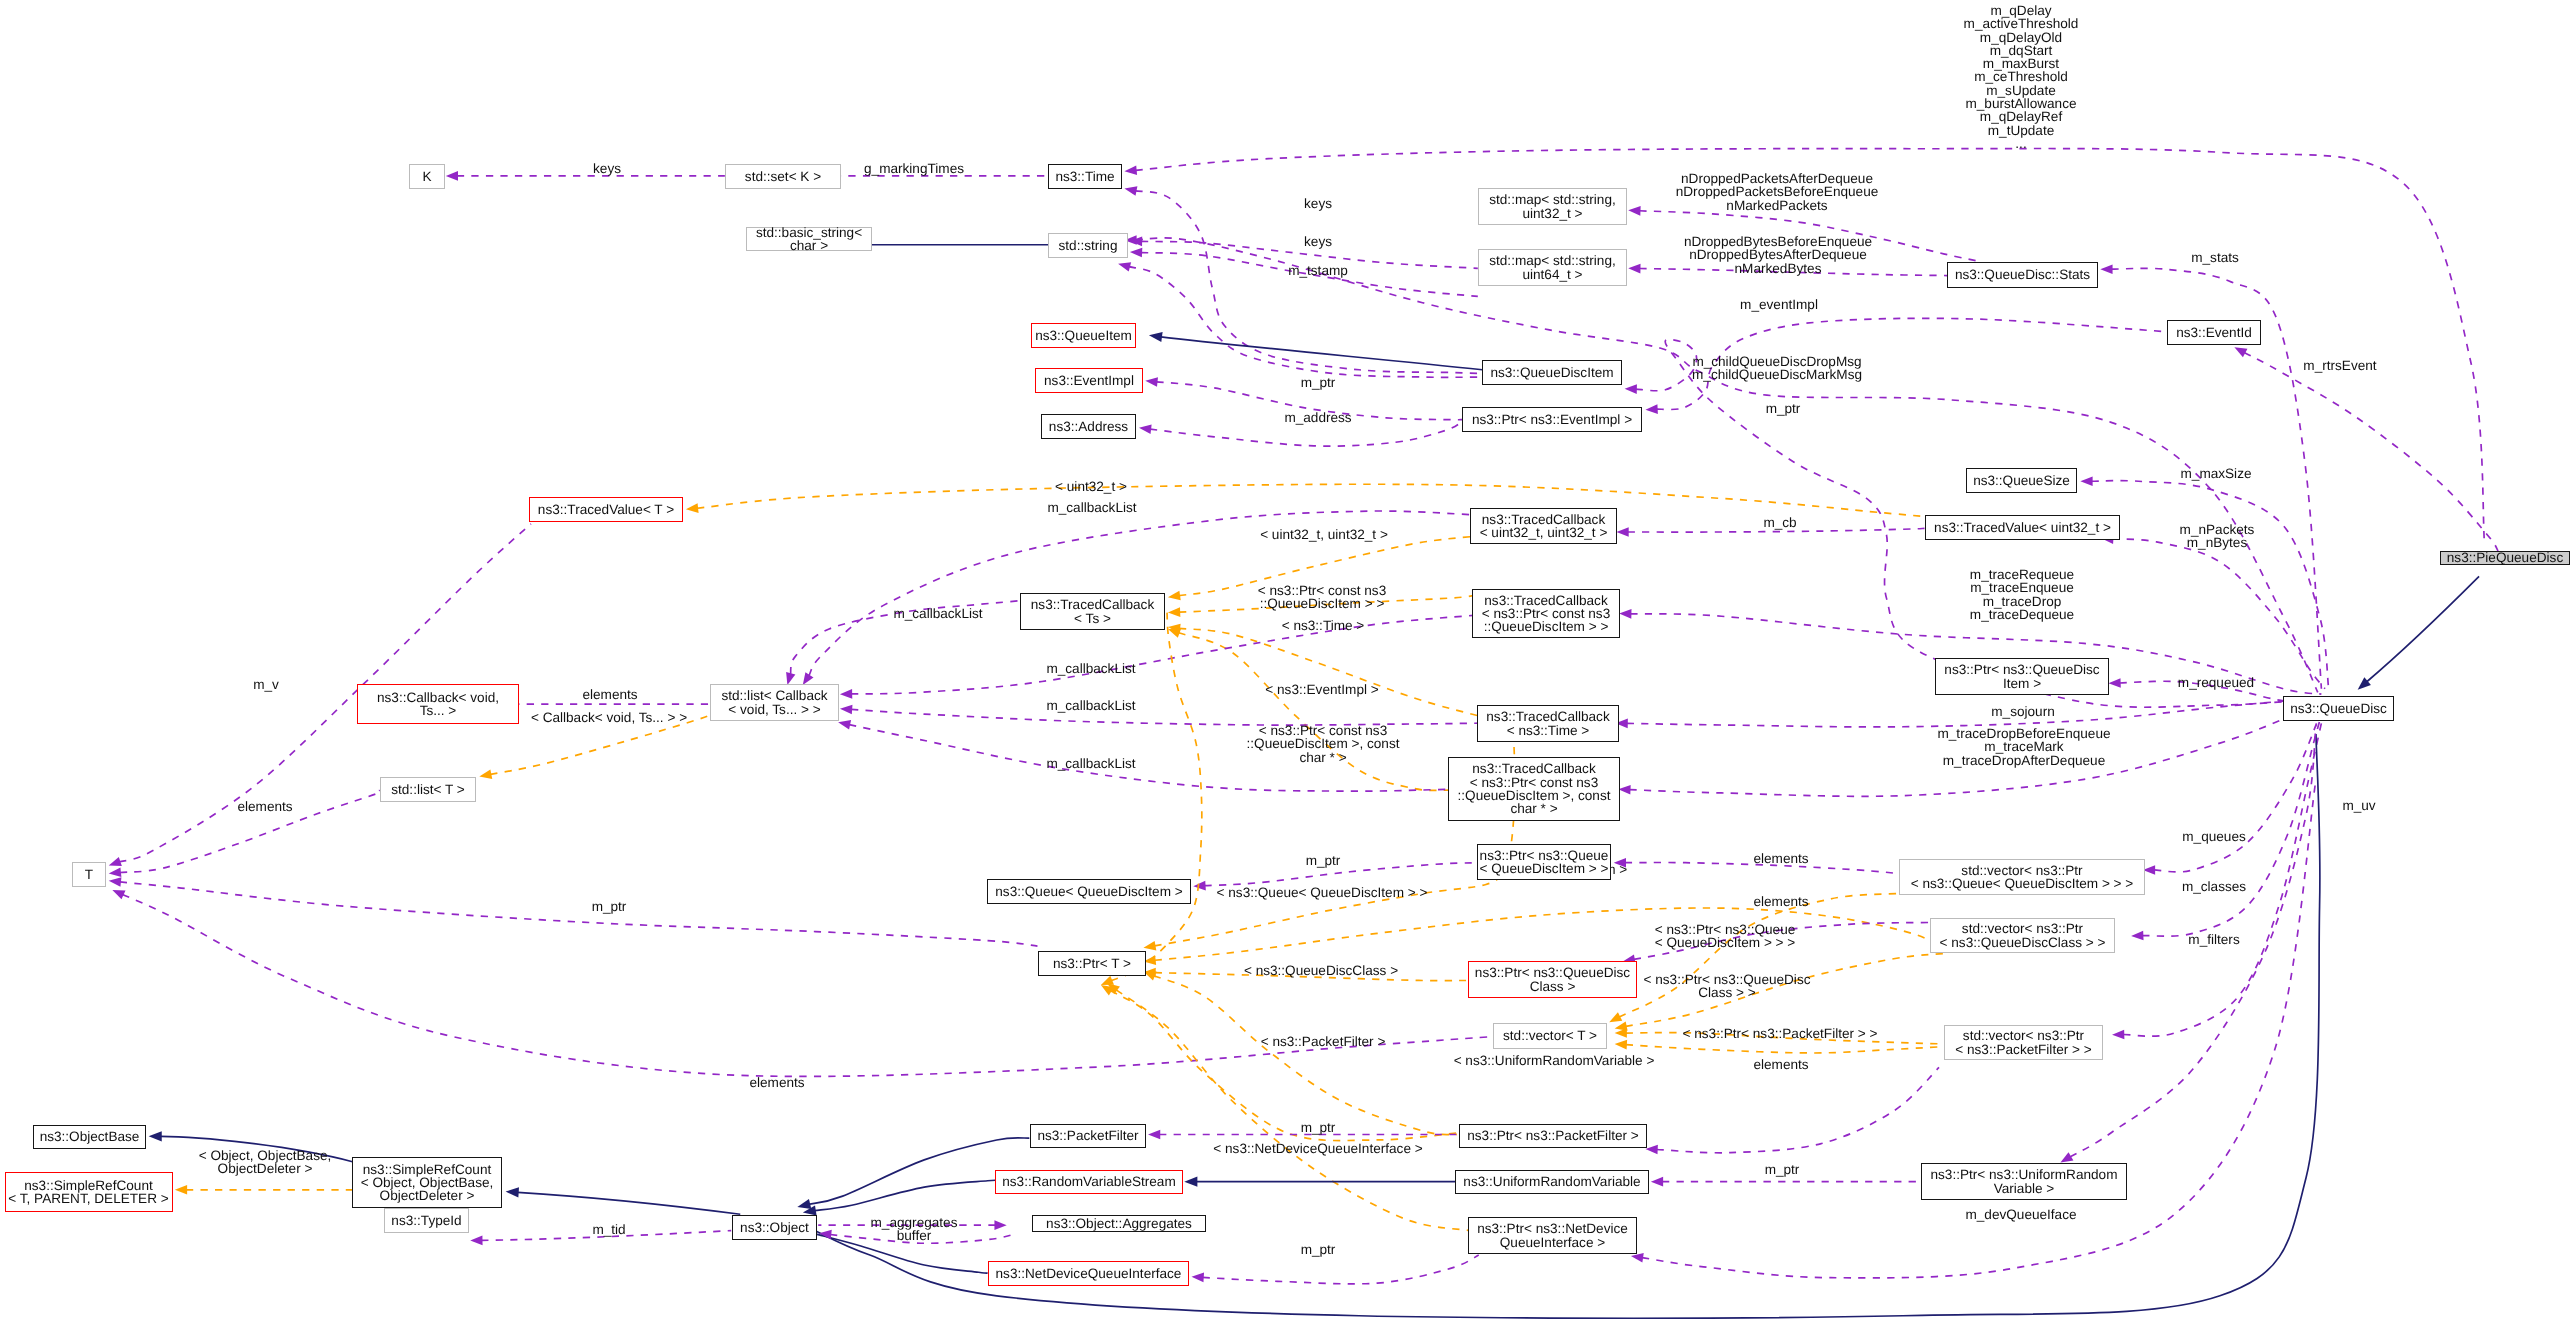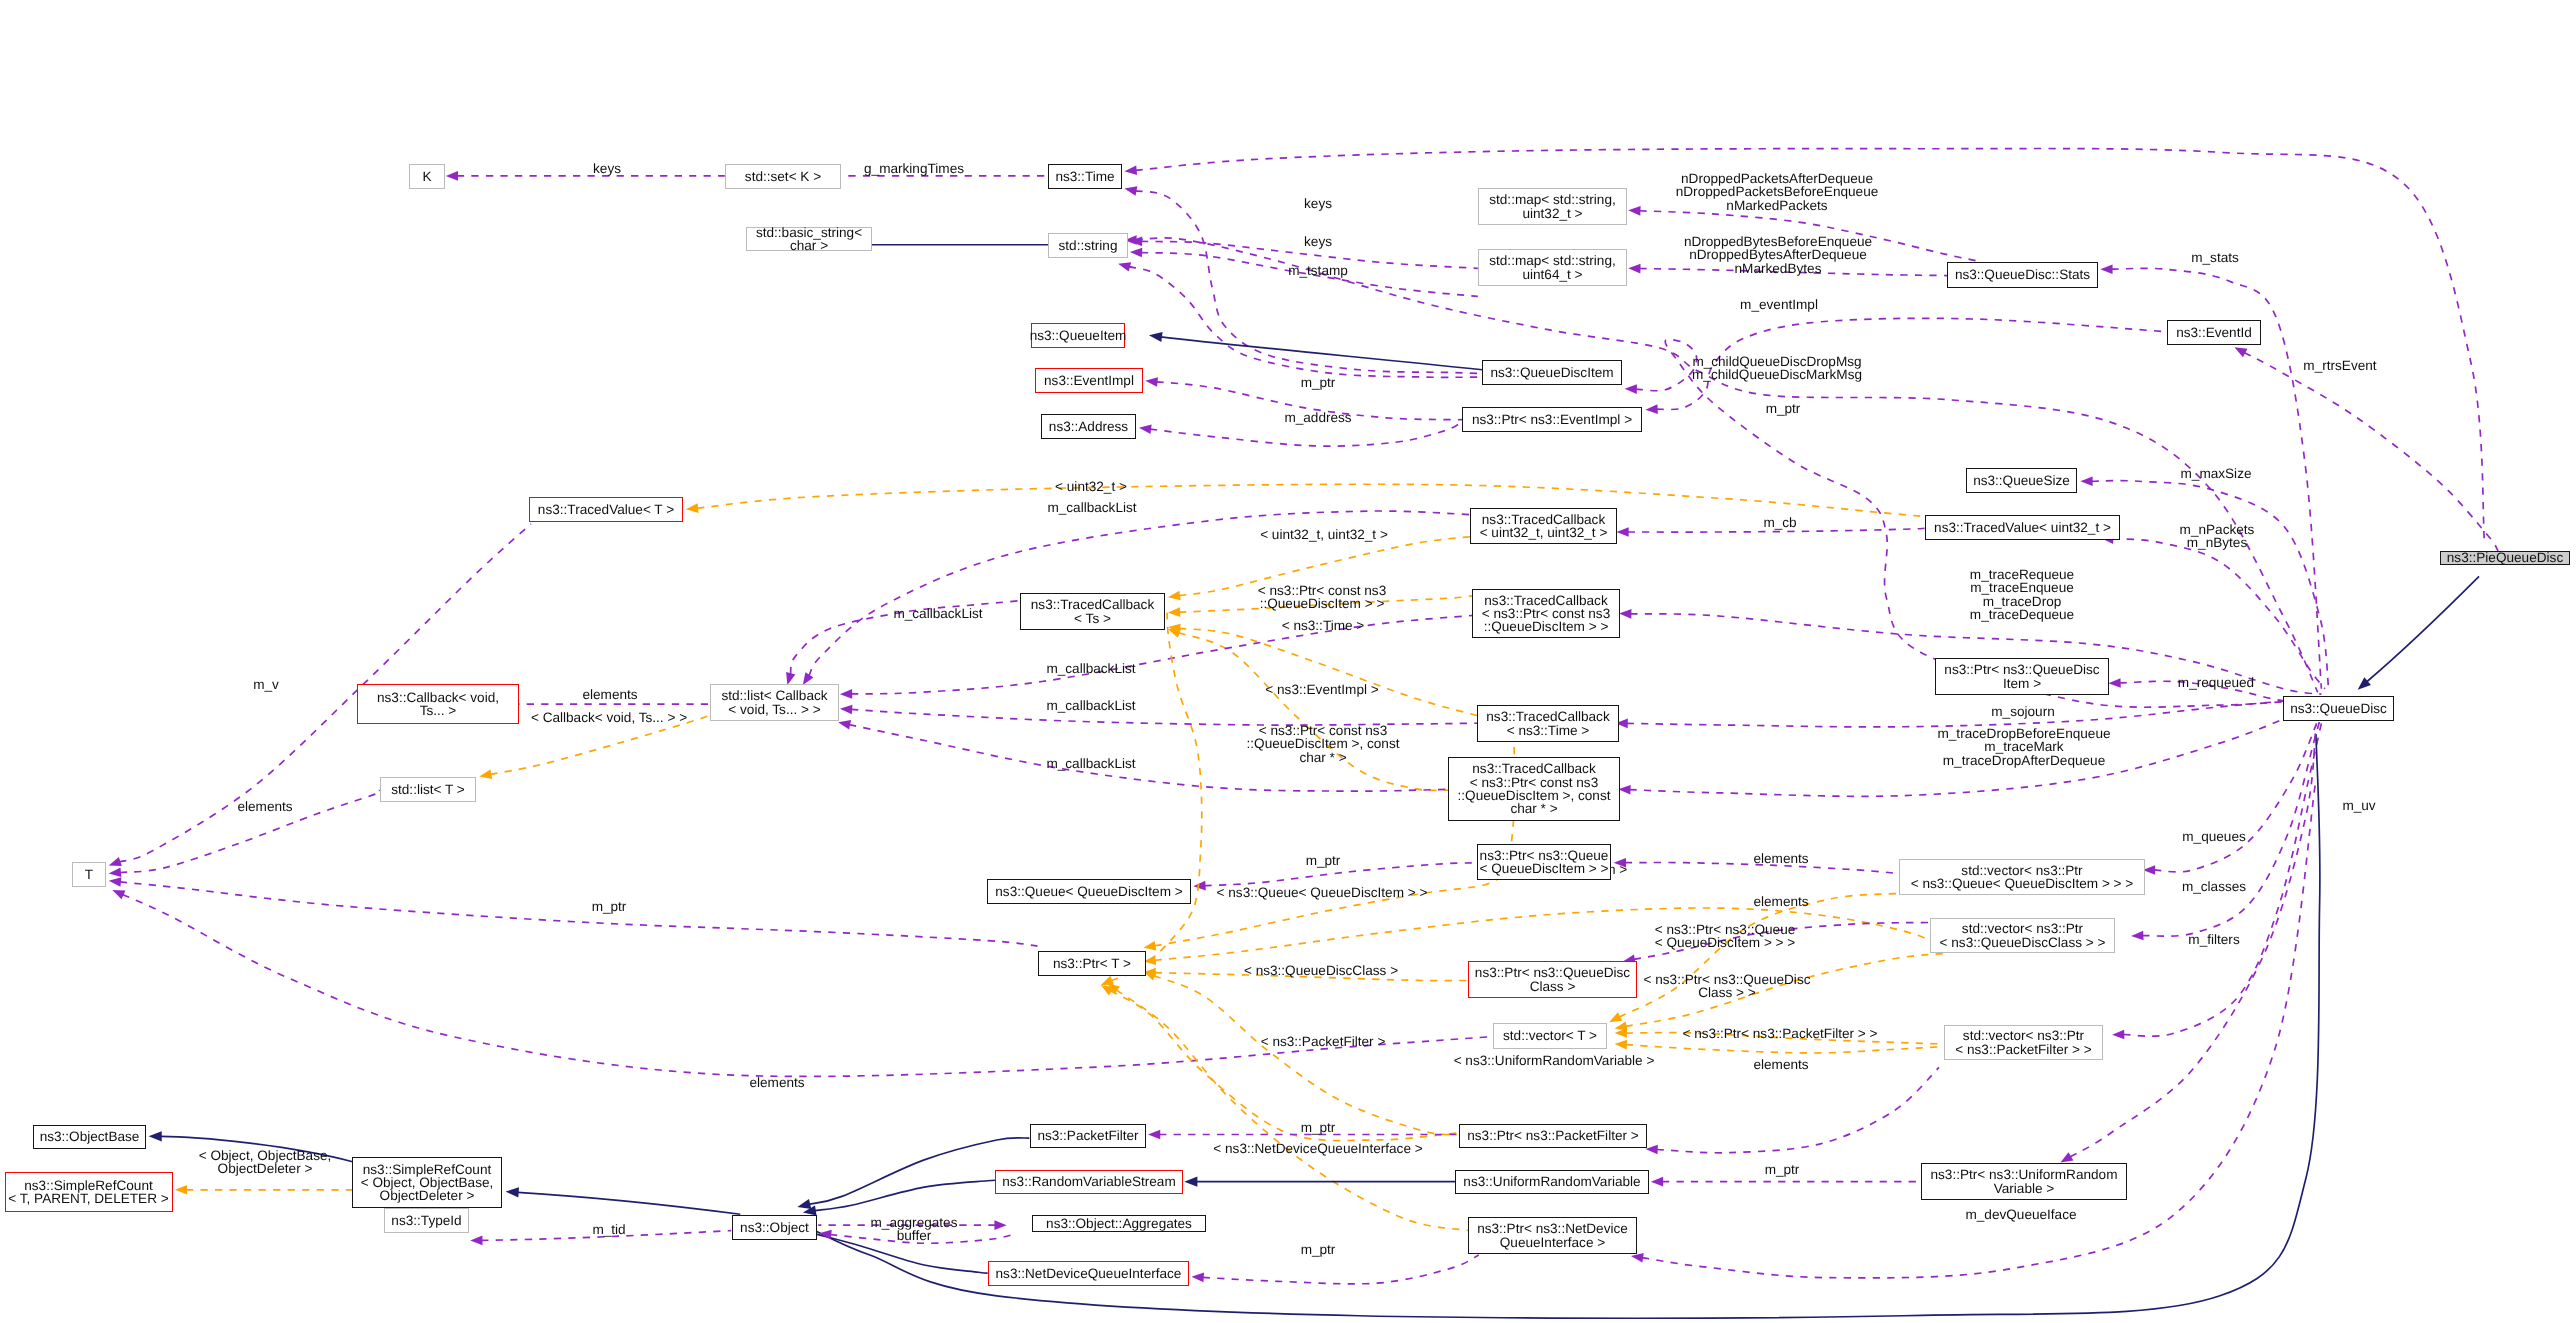--- a/index.html
+++ b/index.html
@@ -332,21 +332,21 @@
   <div class="node n-black" style="left:1048px;top:164px;width:74px;height:24.5px"><span>ns3::Time</span></div>
   <div class="node n-grey" style="left:746px;top:227px;width:126px;height:24px"><span>std::basic_string&lt;
 char &gt;</span></div>
   <div class="node n-grey" style="left:1048px;top:233px;width:80px;height:24.5px"><span>std::string</span></div>
   <div class="node n-grey" style="left:1478px;top:188px;width:149px;height:37px"><span>std::map&lt; std::string,
 uint32_t &gt;</span></div>
   <div class="node n-grey" style="left:1478px;top:249px;width:149px;height:37px"><span>std::map&lt; std::string,
 uint64_t &gt;</span></div>
   <div class="node n-black" style="left:1947px;top:262px;width:151px;height:26px"><span>ns3::QueueDisc::Stats</span></div>
   <div class="node n-black" style="left:2167px;top:320px;width:94px;height:24.5px"><span>ns3::EventId</span></div>
-  <div class="node n-red" style="left:1031px;top:323px;width:94px;height:24.5px"><span>ns3::QueueItem</span></div>
+  <div class="node n-red" style="left:1031px;top:323px;width:105px;height:24.5px"><span>ns3::QueueItem</span></div>
   <div class="node n-black" style="left:1482px;top:360px;width:140px;height:24.5px"><span>ns3::QueueDiscItem</span></div>
   <div class="node n-red" style="left:1035px;top:368px;width:108px;height:24.5px"><span>ns3::EventImpl</span></div>
   <div class="node n-black" style="left:1462px;top:407px;width:180px;height:24.5px"><span>ns3::Ptr&lt; ns3::EventImpl &gt;</span></div>
   <div class="node n-black" style="left:1041px;top:414px;width:95px;height:24.5px"><span>ns3::Address</span></div>
   <div class="node n-black" style="left:1966px;top:468px;width:111px;height:24.5px"><span>ns3::QueueSize</span></div>
   <div class="node n-red" style="left:529px;top:497px;width:154px;height:25px"><span>ns3::TracedValue&lt; T &gt;</span></div>
   <div class="node n-black" style="left:1470px;top:508px;width:147px;height:36px"><span>ns3::TracedCallback
 &lt; uint32_t, uint32_t &gt;</span></div>
   <div class="node n-black" style="left:1925px;top:515px;width:195px;height:24.5px"><span>ns3::TracedValue&lt; uint32_t &gt;</span></div>
   <div class="node n-black" style="left:1472px;top:589px;width:148px;height:49px"><span>ns3::TracedCallback
@@ -394,20 +394,31 @@
   <div class="node n-black" style="left:1455px;top:1170px;width:194px;height:23.6px"><span>ns3::UniformRandomVariable</span></div>
   <div class="node n-black" style="left:1921px;top:1163px;width:206px;height:37px"><span>ns3::Ptr&lt; ns3::UniformRandom
 Variable &gt;</span></div>
   <div class="node n-grey" style="left:384px;top:1208px;width:85px;height:24.5px"><span>ns3::TypeId</span></div>
   <div class="node n-black" style="left:732px;top:1215px;width:85px;height:24.5px"><span>ns3::Object</span></div>
   <div class="node n-black" style="left:1032px;top:1215px;width:174px;height:17px"><span>ns3::Object::Aggregates</span></div>
   <div class="node n-black" style="left:1468px;top:1217px;width:169px;height:37px"><span>ns3::Ptr&lt; ns3::NetDevice
 QueueInterface &gt;</span></div>
   <div class="node n-red" style="left:988px;top:1261px;width:201px;height:24.5px"><span>ns3::NetDeviceQueueInterface</span></div>
   <div class="node n-fill" style="left:2440px;top:551px;width:130px;height:14px"><span>ns3::PieQueueDisc</span></div>
+  <div class="elabel" style="left:2021px;top:77px">m_qDelay
+m_activeThreshold
+m_qDelayOld
+m_dqStart
+m_maxBurst
+m_ceThreshold
+m_sUpdate
+m_burstAllowance
+m_qDelayRef
+m_tUpdate
+...</div>
   <div class="elabel" style="left:607px;top:169px">keys</div>
   <div class="elabel" style="left:914px;top:169px">g_markingTimes</div>
   <div class="elabel" style="left:1318px;top:204px">keys</div>
   <div class="elabel" style="left:1318px;top:242px">keys</div>
   <div class="elabel" style="left:1318px;top:271px">m_tstamp</div>
   <div class="elabel" style="left:1777px;top:192px">nDroppedPacketsAfterDequeue
 nDroppedPacketsBeforeEnqueue
 nMarkedPackets</div>
   <div class="elabel" style="left:1778px;top:255px">nDroppedBytesBeforeEnqueue
 nDroppedBytesAfterDequeue

